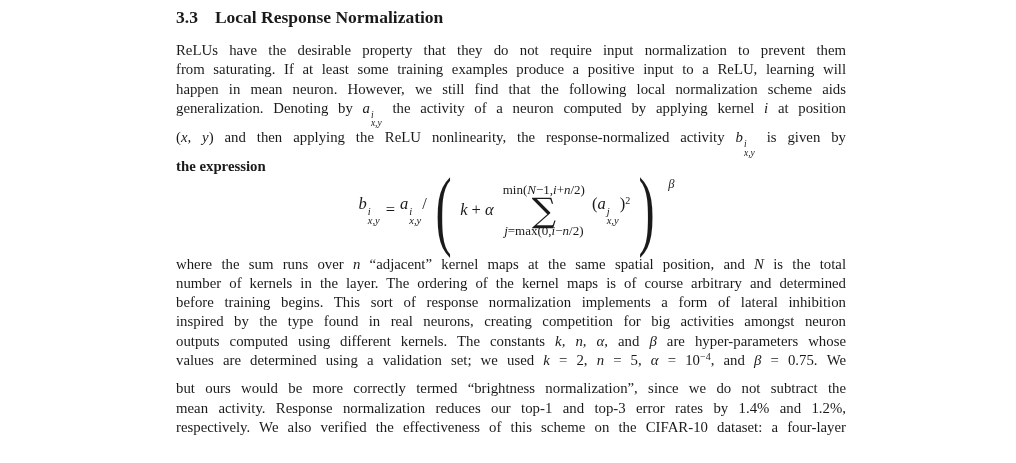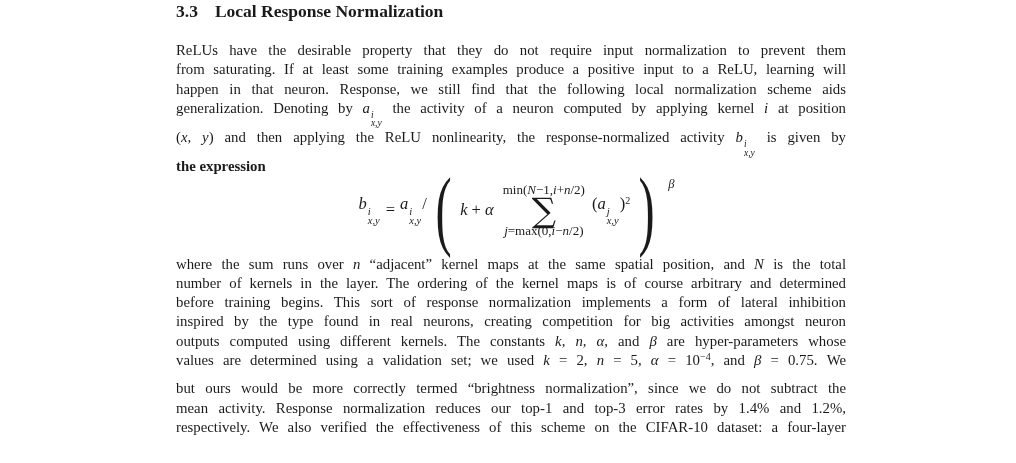--- a/index.html
+++ b/index.html
@@ -9,32 +9,33 @@
     font-family: "Liberation Serif", serif;
     color: #1a1a1a;
     overflow: hidden;
   }
   .doc {
     position: absolute;
     left: 176px; top: 0;
     width: 670px;
   }
   .heading {
+    margin-top: 6px;
     font-size: 17.5px;
     font-weight: bold;
     line-height: 22px;
     white-space: nowrap;
   }
   .heading .sec-num { margin-right: 17px; }
   .para {
     font-size: 14.8px;
     line-height: 19.3px;
     text-rendering: optimizeLegibility;
   }
-  .para-1 { margin-top: 19px; }
+  .para-1 { margin-top: 13px; }
   .para-2 { margin-top: 12px; }
   .para-3 { margin-top: 9px; }
   .jl {
     white-space: nowrap;
     text-align: justify;
     text-align-last: justify;
   }
   .jl.last { text-align-last: left; font-weight: bold; }
   .mi { font-style: italic; }
   sup { font-size: 10px; vertical-align: 5px; line-height: 0; }
@@ -109,21 +110,21 @@
 
 <div class="doc">
 
   <div class="heading">
     <span class="sec-num">3.3</span><span>Local Response Normalization</span>
   </div>
 
   <div class="para para-1">
     <div class="jl">ReLUs have the desirable property that they do not require input normalization to prevent them</div>
     <div class="jl">from saturating. If at least some training examples produce a positive input to a ReLU, learning will</div>
-    <div class="jl">happen in that neuron. Response, we still find that the following local normalization scheme aids</div>
+    <div class="jl">happen in mean neuron. However, we still find that the following local normalization scheme aids</div>
     <div class="jl">generalization. Denoting by <span class="mi">a</span><span class="ss">
           <span class="ss-t">i</span>
           <span class="ss-b">x,y</span>
         </span> the activity of a neuron computed by applying kernel <span class="mi">i</span> at position</div>
     <div class="jl">(<span class="mi">x, y</span>) and then applying the ReLU nonlinearity, the response-normalized activity <span class="mi">b</span><span class="ss">
           <span class="ss-t">i</span>
           <span class="ss-b">x,y</span>
         </span> is given by</div>
     <div class="jl last">the expression</div>
   </div>

